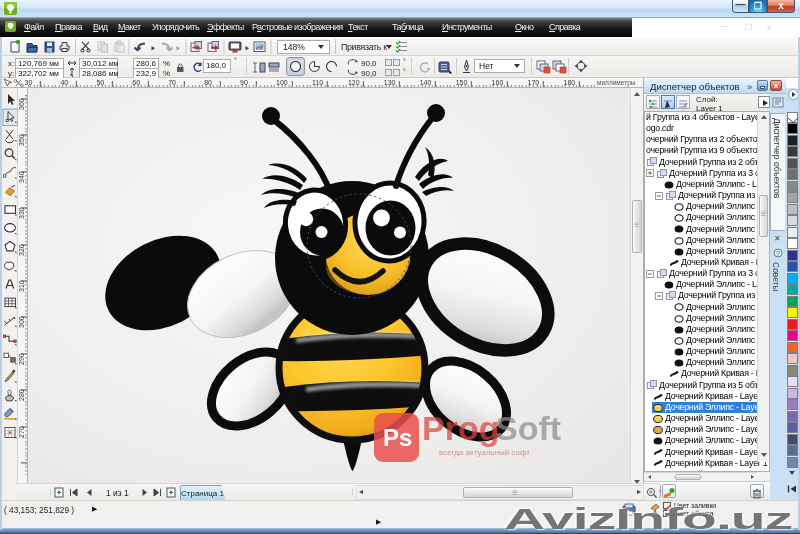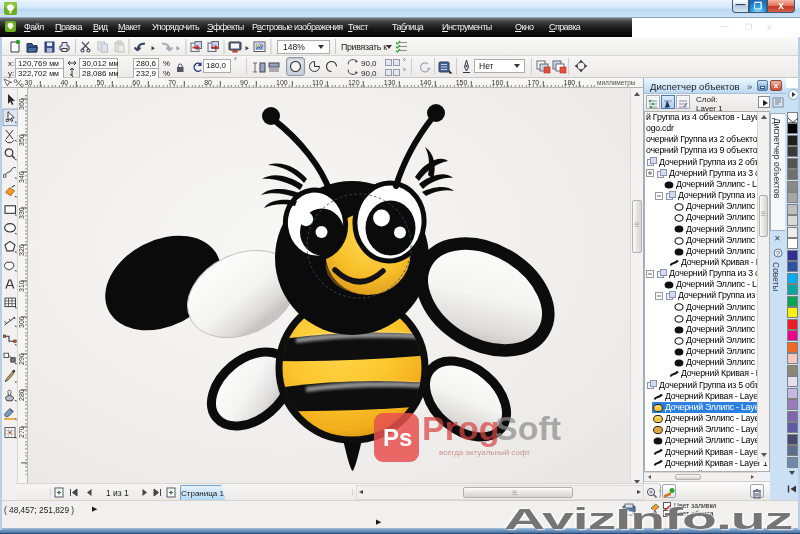--- a/index.html
+++ b/index.html
@@ -830,21 +830,21 @@
  <div class="grip" style="left:496px;top:5px">☰</div>
  <div class="sarr" style="left:621px;top:6px;border:2.5px solid transparent;border-left:4px solid #444;border-right:none"></div>
  <svg class="ab" style="left:630px;top:3px" width="12" height="12">
       <circle cx="5" cy="5" r="3.6" fill="#e8ecf2" stroke="#556"></circle>
       <path d="M7.5 7.5 l3 3" stroke="#556" stroke-width="1.4"></path>
       <path d="M3.5 5 h3 M5 3.5 v3" stroke="#667" stroke-width=".8"></path>
     </svg>
 </div>
 
 <div id="status1" class="ab">
- <span class="ab" style="left:4px;top:4px">( 48,457; 251,829 )</span>
+ <span class="ab" style="left:4px;top:4px">( 43,153; 251,829 )</span>
  <span class="ab" style="left:92px;top:4px;font-size:7px">▶</span>
  <svg class="ab" style="left:622px;top:2px" width="15" height="13">
       <rect x="1" y="3" width="12" height="7" rx="1" fill="#5a80b0" stroke="#345"></rect>
       <rect x="3" y="1" width="8" height="4" fill="#d8e0ec" stroke="#345" stroke-width=".7"></rect>
       <rect x="3" y="8" width="8" height="4" fill="#fff" stroke="#345" stroke-width=".7"></rect>
     </svg>
  <svg class="ab" style="left:650px;top:1px" width="11" height="8">
       <path d="M1 6 l5 -4 3 3 -5 4 z" fill="#e8a42c" stroke="#555" stroke-width=".7"></path>
     </svg>
  <div class="ab" style="left:663px;top:1px;width:8px;height:7px;background:#fff;border:1px solid #555"><svg width="7" height="6">

